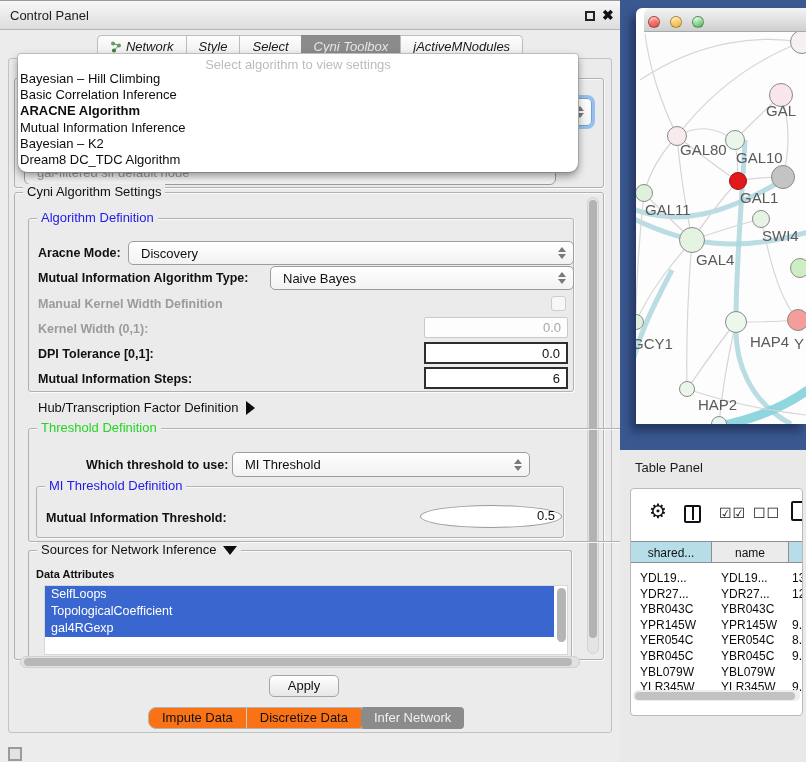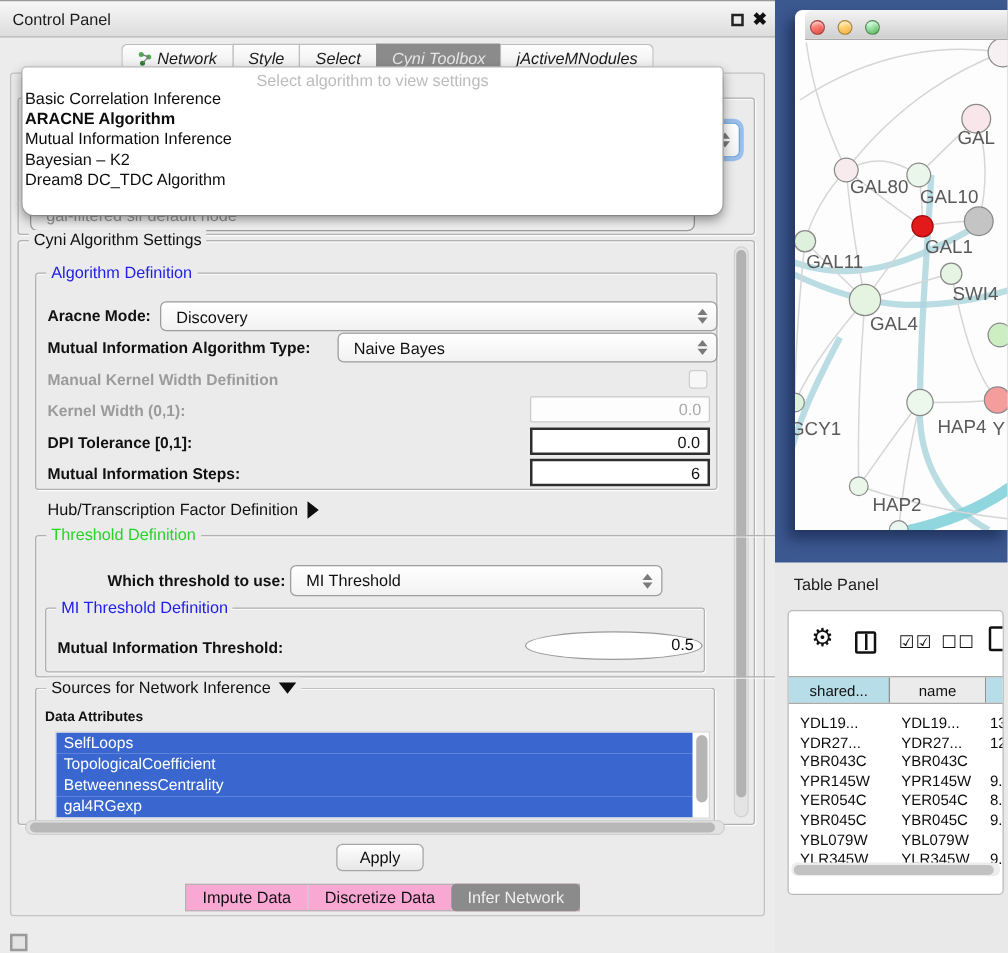--- a/index.html
+++ b/index.html
@@ -64,21 +64,21 @@
   #mithr-group { left:36px; top:486px; width:528px; height:52px; }
   #sources-group { left:28px; top:550px; width:544px; height:108px; border-bottom:none; }
   #attr-list { left:44px; top:585px; width:524px; height:70px; background:#fff; border:1px solid #d8d8d8; overflow:hidden; }
   .attr-item { height:17px; line-height:17px; font-size:12.5px; color:#fff; padding-left:6px;
     background:var(--selection-blue); width:calc(100% - 13px); }
   #attr-scroll { position:absolute; right:1px; top:2px; width:9px; height:54px; background:#b5b5b5; border-radius:5px; }
   #hscroll { left:20px; top:656px; width:560px; height:12px; background:#e2e2e2; border-radius:6px; border:1px solid #d0d0d0; }
   #hscroll .thumb { position:absolute; left:3px; top:1px; width:548px; height:8px; background:#b8b8b8; border-radius:5px; }
   #apply-btn { left:269px; top:675px; width:70px; height:22px; border:1px solid #a6a6a6; border-radius:5px;
     background:linear-gradient(#ffffff,#e7e7e7); font-size:13px; color:#111; text-align:center; padding-top:2px; }
-  #bottom-tabs { left:148px; top:707px; height:22px; display:flex; background:#f9a8d4; border:1px solid #b4b4b4; border-radius:0; }
+  #bottom-tabs { left:148px; top:707px; height:22px; display:flex; background:#f97316; border:1px solid #b4b4b4; border-radius:8px; }
   .btab { font-size:13px; color:#111; padding:2px 13px 0; border-right:1px solid #cfcfcf; white-space:nowrap; }
   .btab:last-child { border-right:none; }
   .btab.selected { background:var(--tab-selected-bg); color:#f0f0f0; border-radius:4px; margin:-1px; padding-top:3px; }
   #corner-icon { left:8px; top:747px; width:14px; height:14px; border:2px solid #9a9a9a; background:#e3e3e3; }
   
   #right-bg { left:620px; top:0; width:186px; height:762px; background:#e9e9e9; }
   #desktop { left:620px; top:0; width:186px; height:450px; background:var(--desktop-blue); }
   #net-window { left:636px; top:8px; width:170px; height:416px; background:#fff; border-radius:6px 0 0 0;
     box-shadow:-5px 7px 10px rgba(10,20,50,.5);padding-left:8px; }
   #net-titlebar { height:24px; background:linear-gradient(#f4f4f4,#cfcfcf); border-bottom:1px solid #a8a8a8; border-radius:6px 0 0 0; }
@@ -144,20 +144,21 @@
       <i class="up"></i>
       <i class="dn"></i>
     </span>
   </div>
 <div class="abs combo" id="frag-combo2">
     <span style="color:#9a9a9a;">gal-filtered sif default node</span>
   </div>
 
 <div class="abs" id="algo-popup">
   <div class="placeholder">Select algorithm to view settings</div>
+  <div class="item">Bayesian – Hill Climbing</div>
   <div class="item">Basic Correlation Inference</div>
   <div class="item bold">ARACNE Algorithm</div>
   <div class="item">Mutual Information Inference</div>
   <div class="item">Bayesian – K2</div>
   <div class="item">Dream8 DC_TDC Algorithm</div>
 </div>
 
 <div class="abs groupbox" id="settings-group">
   <span class="group-label">Cyni Algorithm Settings</span>
 </div>
@@ -219,21 +220,20 @@
 <span class="lbl b abs" style="left:46px; top:511px;">Mutual Information Threshold:</span>
 <div class="field light abs" style="left:420px; top:505px; width:142px; height:23px;">0.5</div>
 
 <div class="abs groupbox" id="sources-group">
   <span class="group-label"><span>Sources for Network Inference</span><span class="tri-down"></span></span>
 </div>
 <span class="lbl b abs" style="left:36px; top:568px; font-size:11px;">Data Attributes</span>
 <div class="abs" id="attr-list">
   <div class="attr-item">SelfLoops</div>
   <div class="attr-item">TopologicalCoefficient</div>
-  <div class="attr-item">BetweennessCentrality</div>
   <div class="attr-item">gal4RGexp</div>
   <span id="attr-scroll"></span>
 </div>
 <div class="abs" id="hscroll">
     <span class="thumb"></span>
   </div>
 
 <div class="abs" id="apply-btn">Apply</div>
 
 <div class="abs" id="bottom-tabs">

